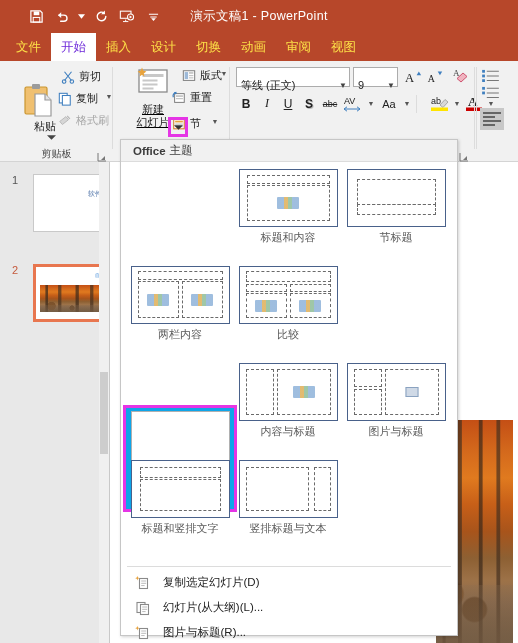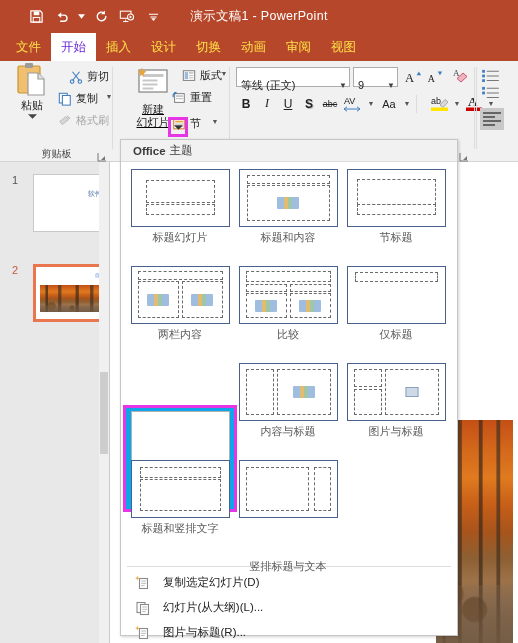--- a/index.html
+++ b/index.html
@@ -53,22 +53,22 @@
   .rgroup-sep {
     position: absolute; top: 6px; width: 1px; height: 82px; background: #dcdcdc;
   }
   .dialog-launcher {
     position: absolute; bottom: 2px; width: 12px; height: 12px; color: #666;
   }
 
   
   #grp-clipboard { left: 0; width: 113px; }
   .paste-btn {
-    position: absolute; left: 8px; top: 0; width: 48px; height: 72px;
-    display: flex; flex-direction: column; align-items: center;
+    position: absolute; left: 8px; top: 21px; width: 48px; height: 72px;
+    display: flex; flex-direction: column; align-items: flex-end;
     justify-content: flex-start; cursor: pointer;
   }
   .paste-label { font-size: 11px; color: #222; margin-top: 1px; }
   .mini-btn {
     position: absolute; display: flex; align-items: center; gap: 4px;
     font-size: 11px; color: #222; cursor: pointer; height: 19px;
   }
   .mini-btn.disabled { color: #a6a6a6; }
 
   
@@ -273,21 +273,21 @@
           <rect x="10" y="2" width="8" height="5" rx="1" fill="#9b9b9b"></rect>
           <path d="M13 12h10l6 6v16H13z" fill="#ffffff" stroke="#9a9a9a" stroke-width="1.2"></path>
           <path d="M23 12v6h6" fill="#e3e3e3" stroke="#9a9a9a" stroke-width="1.2"></path>
         </svg>
         <span class="paste-label">粘贴</span>
         <svg width="9" height="5" viewBox="0 0 10 5" style="margin-top:1px">
             <path d="M0 0h10L5 5z" fill="#444"></path>
           </svg>
       </div>
 
-      <div class="mini-btn" style="left:69px; top:6px;">
+      <div class="mini-btn" style="left:61px; top:6px;">
         <svg width="14" height="14" viewBox="0 0 16 16">
             <path d="M4 2l8 10M12 2 4 12" stroke="#3f7fbf" stroke-width="1.3" fill="none"></path>
             <circle cx="3.6" cy="13.2" r="2" fill="none" stroke="#3f7fbf" stroke-width="1.3"></circle>
             <circle cx="12.4" cy="13.2" r="2" fill="none" stroke="#3f7fbf" stroke-width="1.3"></circle>
           </svg>
         <span>剪切</span>
       </div>
 
       <div class="mini-btn" style="left:58px; top:28px;">
         <svg width="14" height="14" viewBox="0 0 16 16">
@@ -494,27 +494,20 @@
   </div>
 
   <div class="menu">
     <div class="menu-header">
       <span>Office</span>
       <span class="hdr-light">主题</span>
     </div>
 
     <div class="layout-grid">
 
-      <div class="layout-cell" style="left:5px; top:4px;">
-        <div class="lt-thumb">
-          <div class="ph" style="left:14px; top:10px; right:14px; height:23px;"></div>
-          <div class="ph" style="left:14px; top:34px; right:14px; height:11px;"></div>
-        </div>
-        <div class="lt-caption">标题幻灯片</div>
-      </div>
 
       <div class="layout-cell" style="left:113px; top:4px;">
         <div class="lt-thumb">
           <div class="ph" style="left:7px; top:5px; right:7px; height:9px;"></div>
           <div class="ph" style="left:7px; top:15px; right:7px; bottom:5px;">
             <div class="ph-icon"></div>
           </div>
         </div>
         <div class="lt-caption">标题和内容</div>
       </div>
@@ -548,26 +541,20 @@
           <div class="ph" style="left:6px; top:26px; width:41px; bottom:5px;">
             <div class="ph-icon"></div>
           </div>
           <div class="ph" style="right:6px; top:26px; width:41px; bottom:5px;">
             <div class="ph-icon"></div>
           </div>
         </div>
         <div class="lt-caption">比较</div>
       </div>
 
-      <div class="layout-cell" style="left:221px; top:101px;">
-        <div class="lt-thumb">
-          <div class="ph" style="left:7px; top:5px; right:7px; height:10px;"></div>
-        </div>
-        <div class="lt-caption">仅标题</div>
-      </div>
 
       <div class="layout-cell selected" style="left:5px; top:198px; padding-bottom:22px;">
         <div class="lt-thumb" style="border:1px solid #b0b0b0;"></div>
         <div class="lt-caption" style="color:#333;">空白</div>
       </div>
 
       <div class="layout-cell" style="left:113px; top:198px;">
         <div class="lt-thumb">
           <div class="ph" style="left:6px; top:5px; width:28px; bottom:5px;"></div>
           <div class="ph" style="left:37px; top:5px; right:6px; bottom:5px;">
@@ -589,21 +576,21 @@
       </div>
 
       <div class="layout-cell" style="left:5px; top:295px;">
         <div class="lt-thumb">
           <div class="ph" style="left:8px; top:6px; right:8px; height:11px;"></div>
           <div class="ph" style="left:8px; top:18px; right:8px; bottom:6px;"></div>
         </div>
         <div class="lt-caption">标题和竖排文字</div>
       </div>
 
-      <div class="layout-cell" style="left:113px; top:295px;gap:38px;">
+      <div class="layout-cell" style="left:113px; top:295px;">
         <div class="lt-thumb">
           <div class="ph" style="left:6px; top:6px; right:28px; bottom:6px;"></div>
           <div class="ph" style="right:6px; top:6px; width:17px; bottom:6px;"></div>
         </div>
         <div class="lt-caption">竖排标题与文本</div>
       </div>
     </div>
 
     <div class="menu-sep"></div>
 

